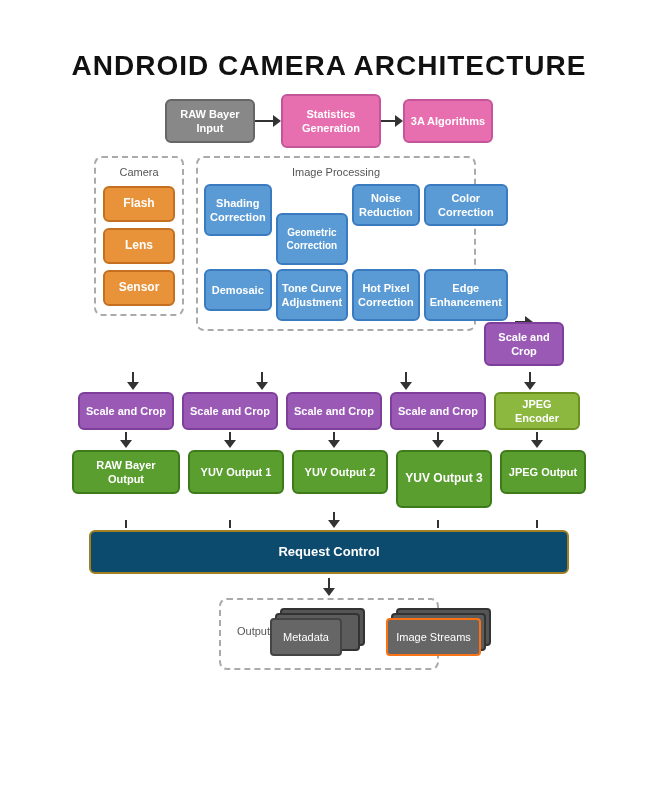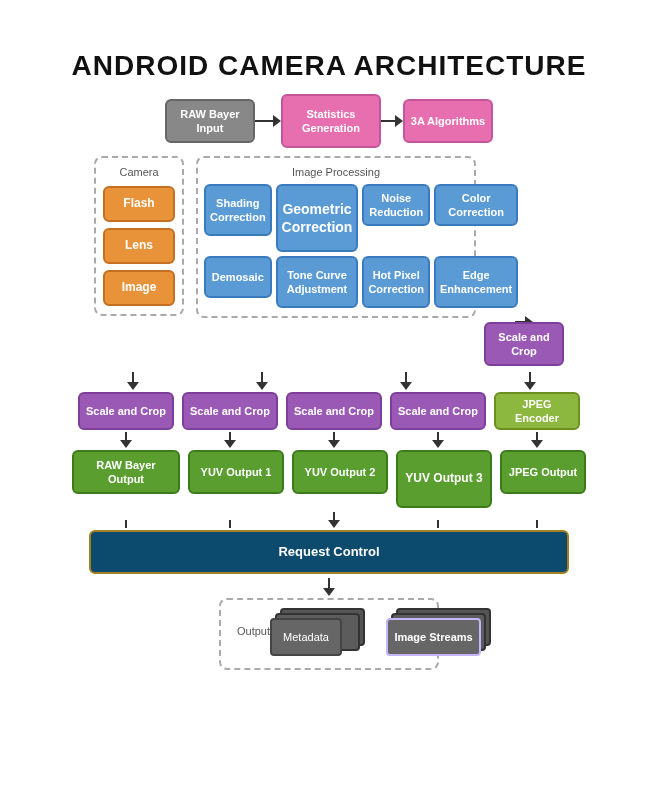--- a/index.html
+++ b/index.html
@@ -169,29 +169,29 @@
     <div class="box box-pink" style="width:90px; height:44px; font-size:11px;">3A Algorithms</div>
   </div>
 
   <div style="display:flex; align-items:flex-start; justify-content:center; gap:8px; margin-bottom:6px;">
 
     <div style="display:flex;flex-direction:column;align-items:center;">
       <div class="camera-section">
         <div class="camera-label">Camera</div>
         <div class="box box-orange" style="width:72px;height:36px;font-size:12px;">Flash</div>
         <div class="box box-orange" style="width:72px;height:36px;font-size:12px;">Lens</div>
-        <div class="box box-orange" style="width:72px;height:36px;font-size:12px;">Image</div>
+        <div class="box box-orange" style="width:72px;height:36px;font-size:12px;">Sensor</div>
       </div>
     </div>
 
     <div class="ip-section">
       <div class="ip-label">Image Processing</div>
       <div class="ip-grid">
         <div class="box box-blue" style="height:52px;font-size:11px;">Shading Correction</div>
-        <div class="box box-blue" style="height:68px;font-size:14px;">Geometric Correction</div>
+        <div class="box box-blue" style="height:52px;font-size:10px;margin-top:29px;">Geometric Correction</div>
         <div class="box box-blue" style="height:42px;font-size:11px;">Noise Reduction</div>
         <div class="box box-blue" style="height:42px;font-size:11px;">Color Correction</div>
         <div class="box box-blue" style="height:42px;font-size:11px;">Demosaic</div>
         <div class="box box-blue" style="height:52px;font-size:11px;">Tone Curve Adjustment</div>
         <div class="box box-blue" style="height:52px;font-size:11px;">Hot Pixel Correction</div>
         <div class="box box-blue" style="height:52px;font-size:11px;">Edge Enhancement</div>
       </div>
     </div>
 
     <div style="display:flex;flex-direction:column;align-items:center;justify-content:flex-end;height:100%;padding-top:160px;">
@@ -332,21 +332,21 @@
             <div style="position:absolute;top:0;left:10px;width:85px;height:38px;background:#555;border:2px solid #333;border-radius:4px;"></div>
             <div style="position:absolute;top:5px;left:5px;width:85px;height:38px;background:#5c5c5c;border:2px solid #333;border-radius:4px;"></div>
             <div style="position:absolute;top:10px;left:0;width:72px;height:38px;background:#666;border:2px solid #444;border-radius:4px;display:flex;align-items:center;justify-content:center;font-size:11px;font-weight:normal;color:#fff;">Metadata</div>
           </div>
         </div>
 
         <div style="display:flex;flex-direction:column;align-items:center;position:relative;">
           <div style="position:relative;width:110px;height:52px;">
             <div style="position:absolute;top:0;left:10px;width:95px;height:38px;background:#555;border:2px solid #333;border-radius:4px;"></div>
             <div style="position:absolute;top:5px;left:5px;width:95px;height:38px;background:#5c5c5c;border:2px solid #333;border-radius:4px;"></div>
-            <div style="position:absolute;top:10px;left:0;width:95px;height:38px;background:#666;border:2px solid #c4b5fd;border-radius:4px;display:flex;align-items:center;justify-content:center;font-size:11px;font-weight:bold;color:#fff;">Image Streams</div>
+            <div style="position:absolute;top:10px;left:0;width:95px;height:38px;background:#666;border:2px solid #f97316;border-radius:4px;display:flex;align-items:center;justify-content:center;font-size:11px;font-weight:normal;color:#fff;">Image Streams</div>
           </div>
         </div>
       </div>
     </div>
   </div>
 
 </div>
 
 </div>
 

